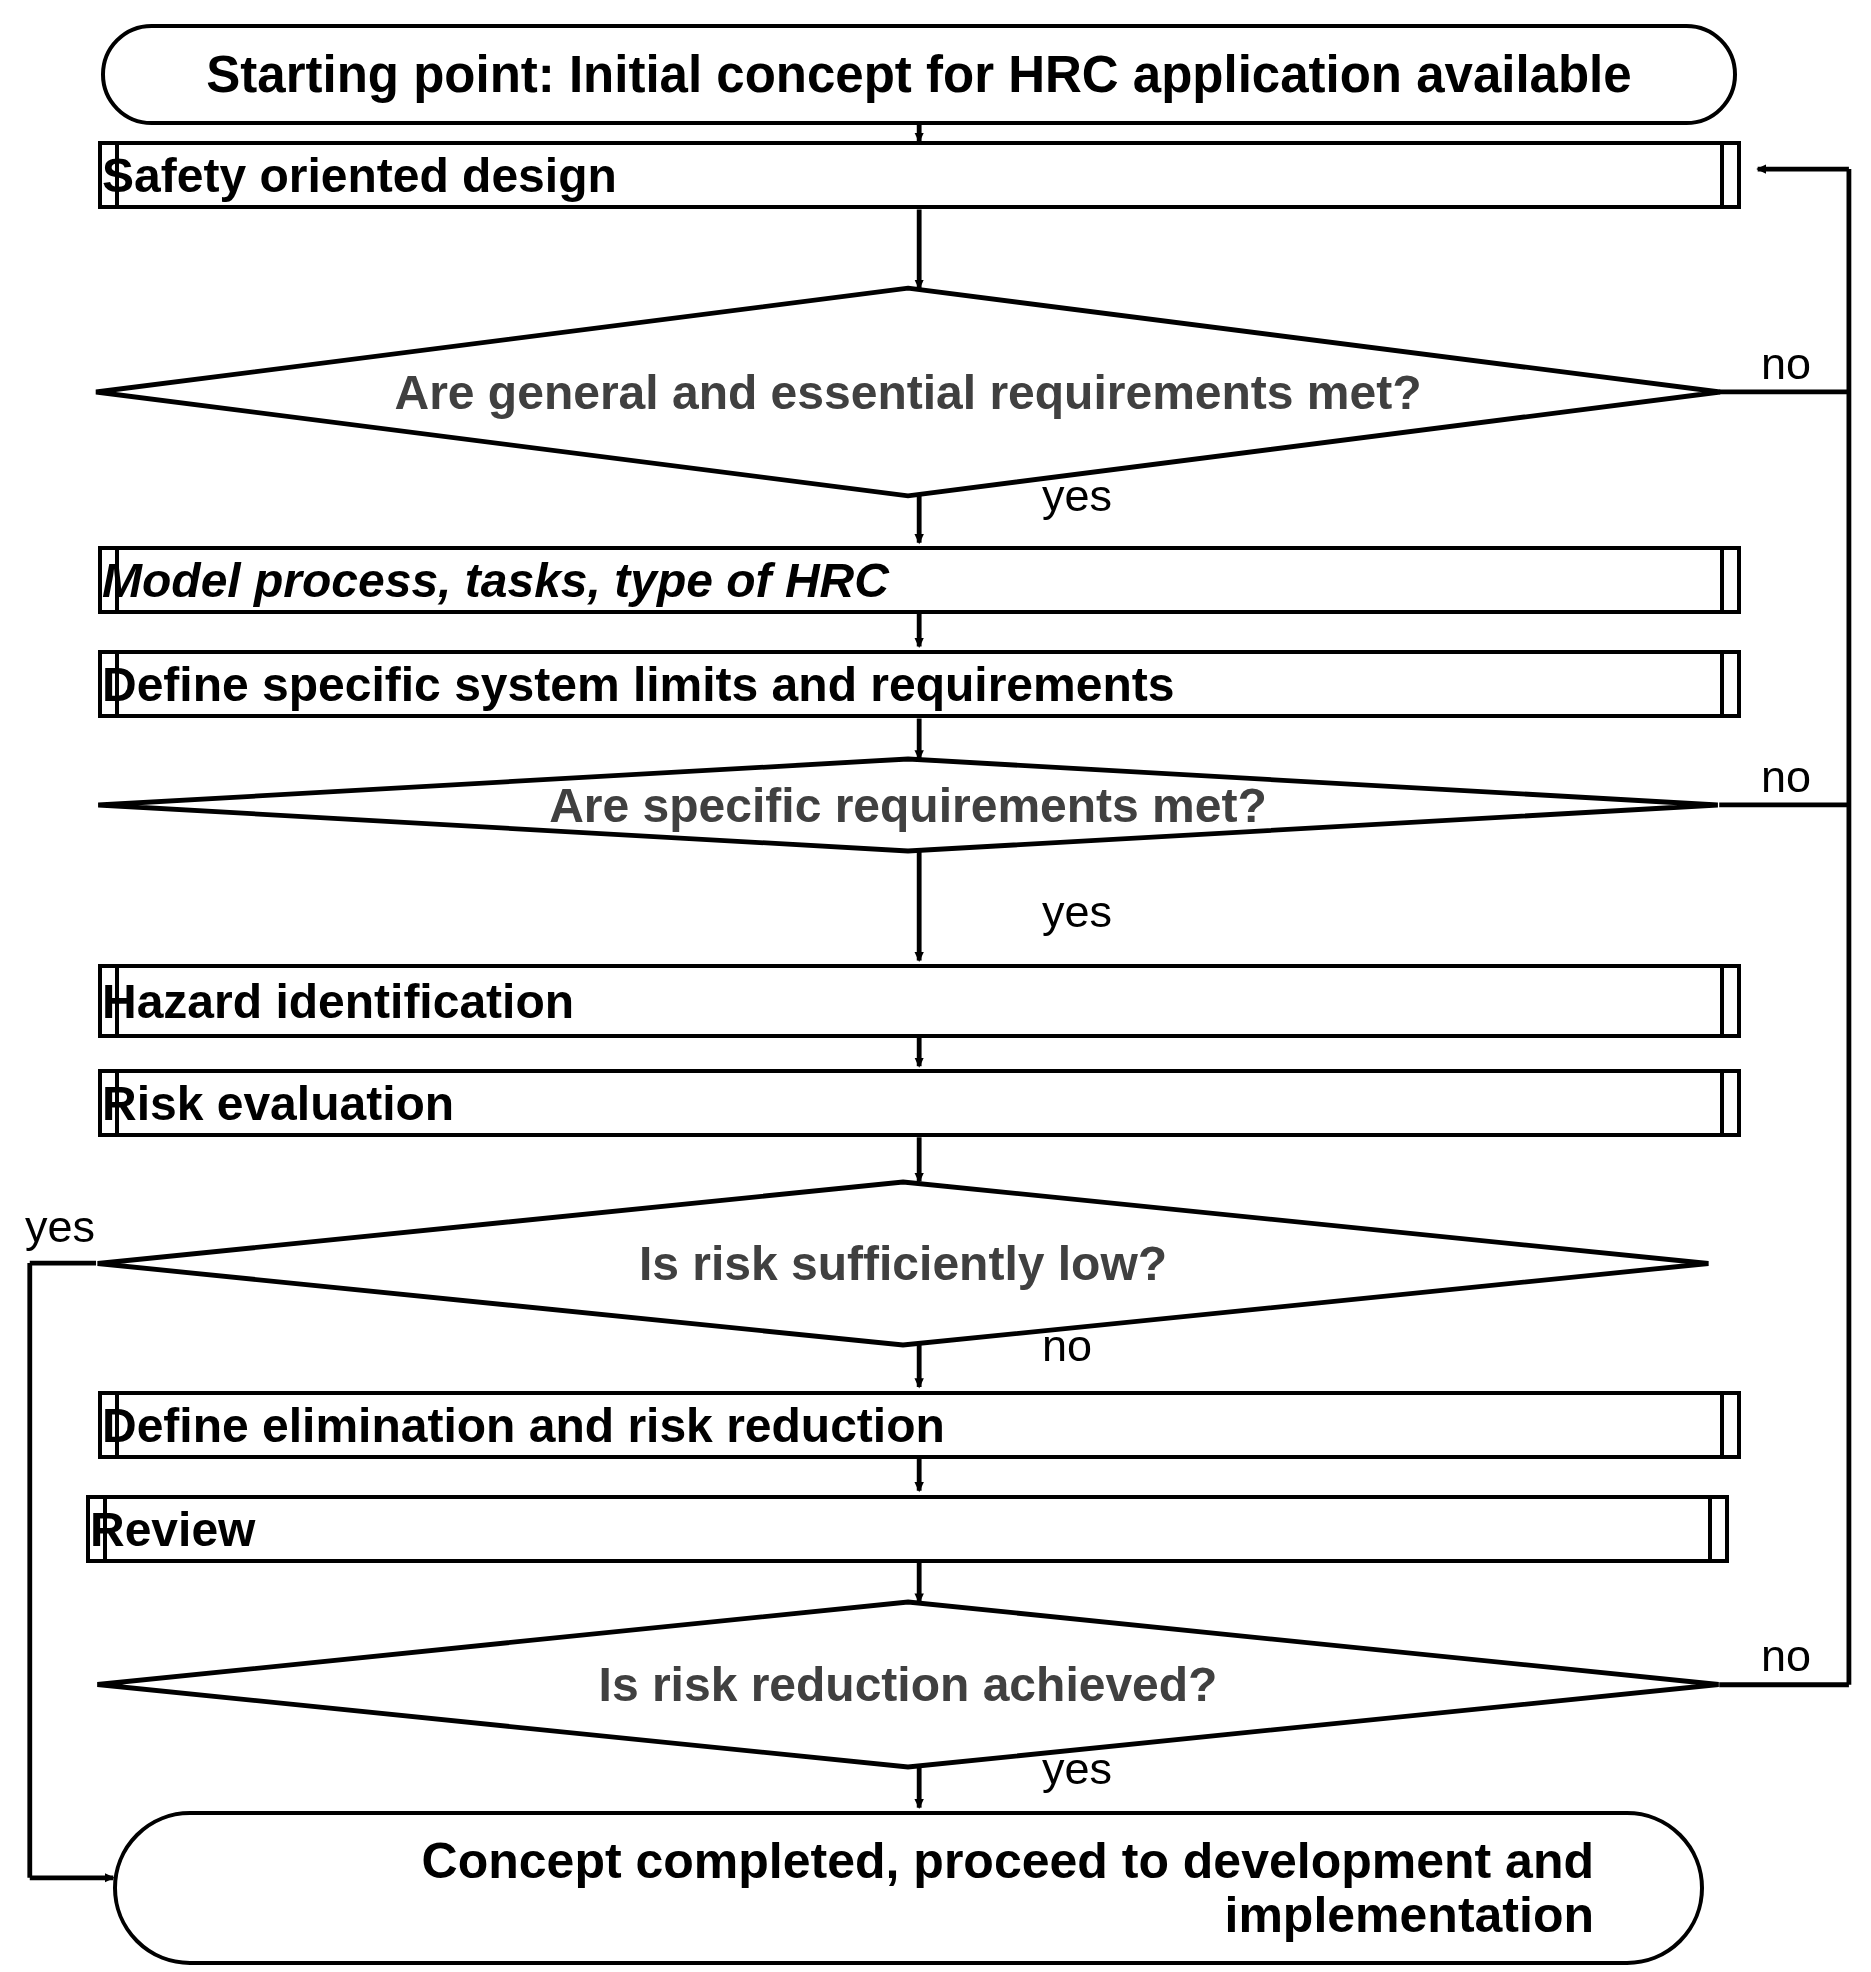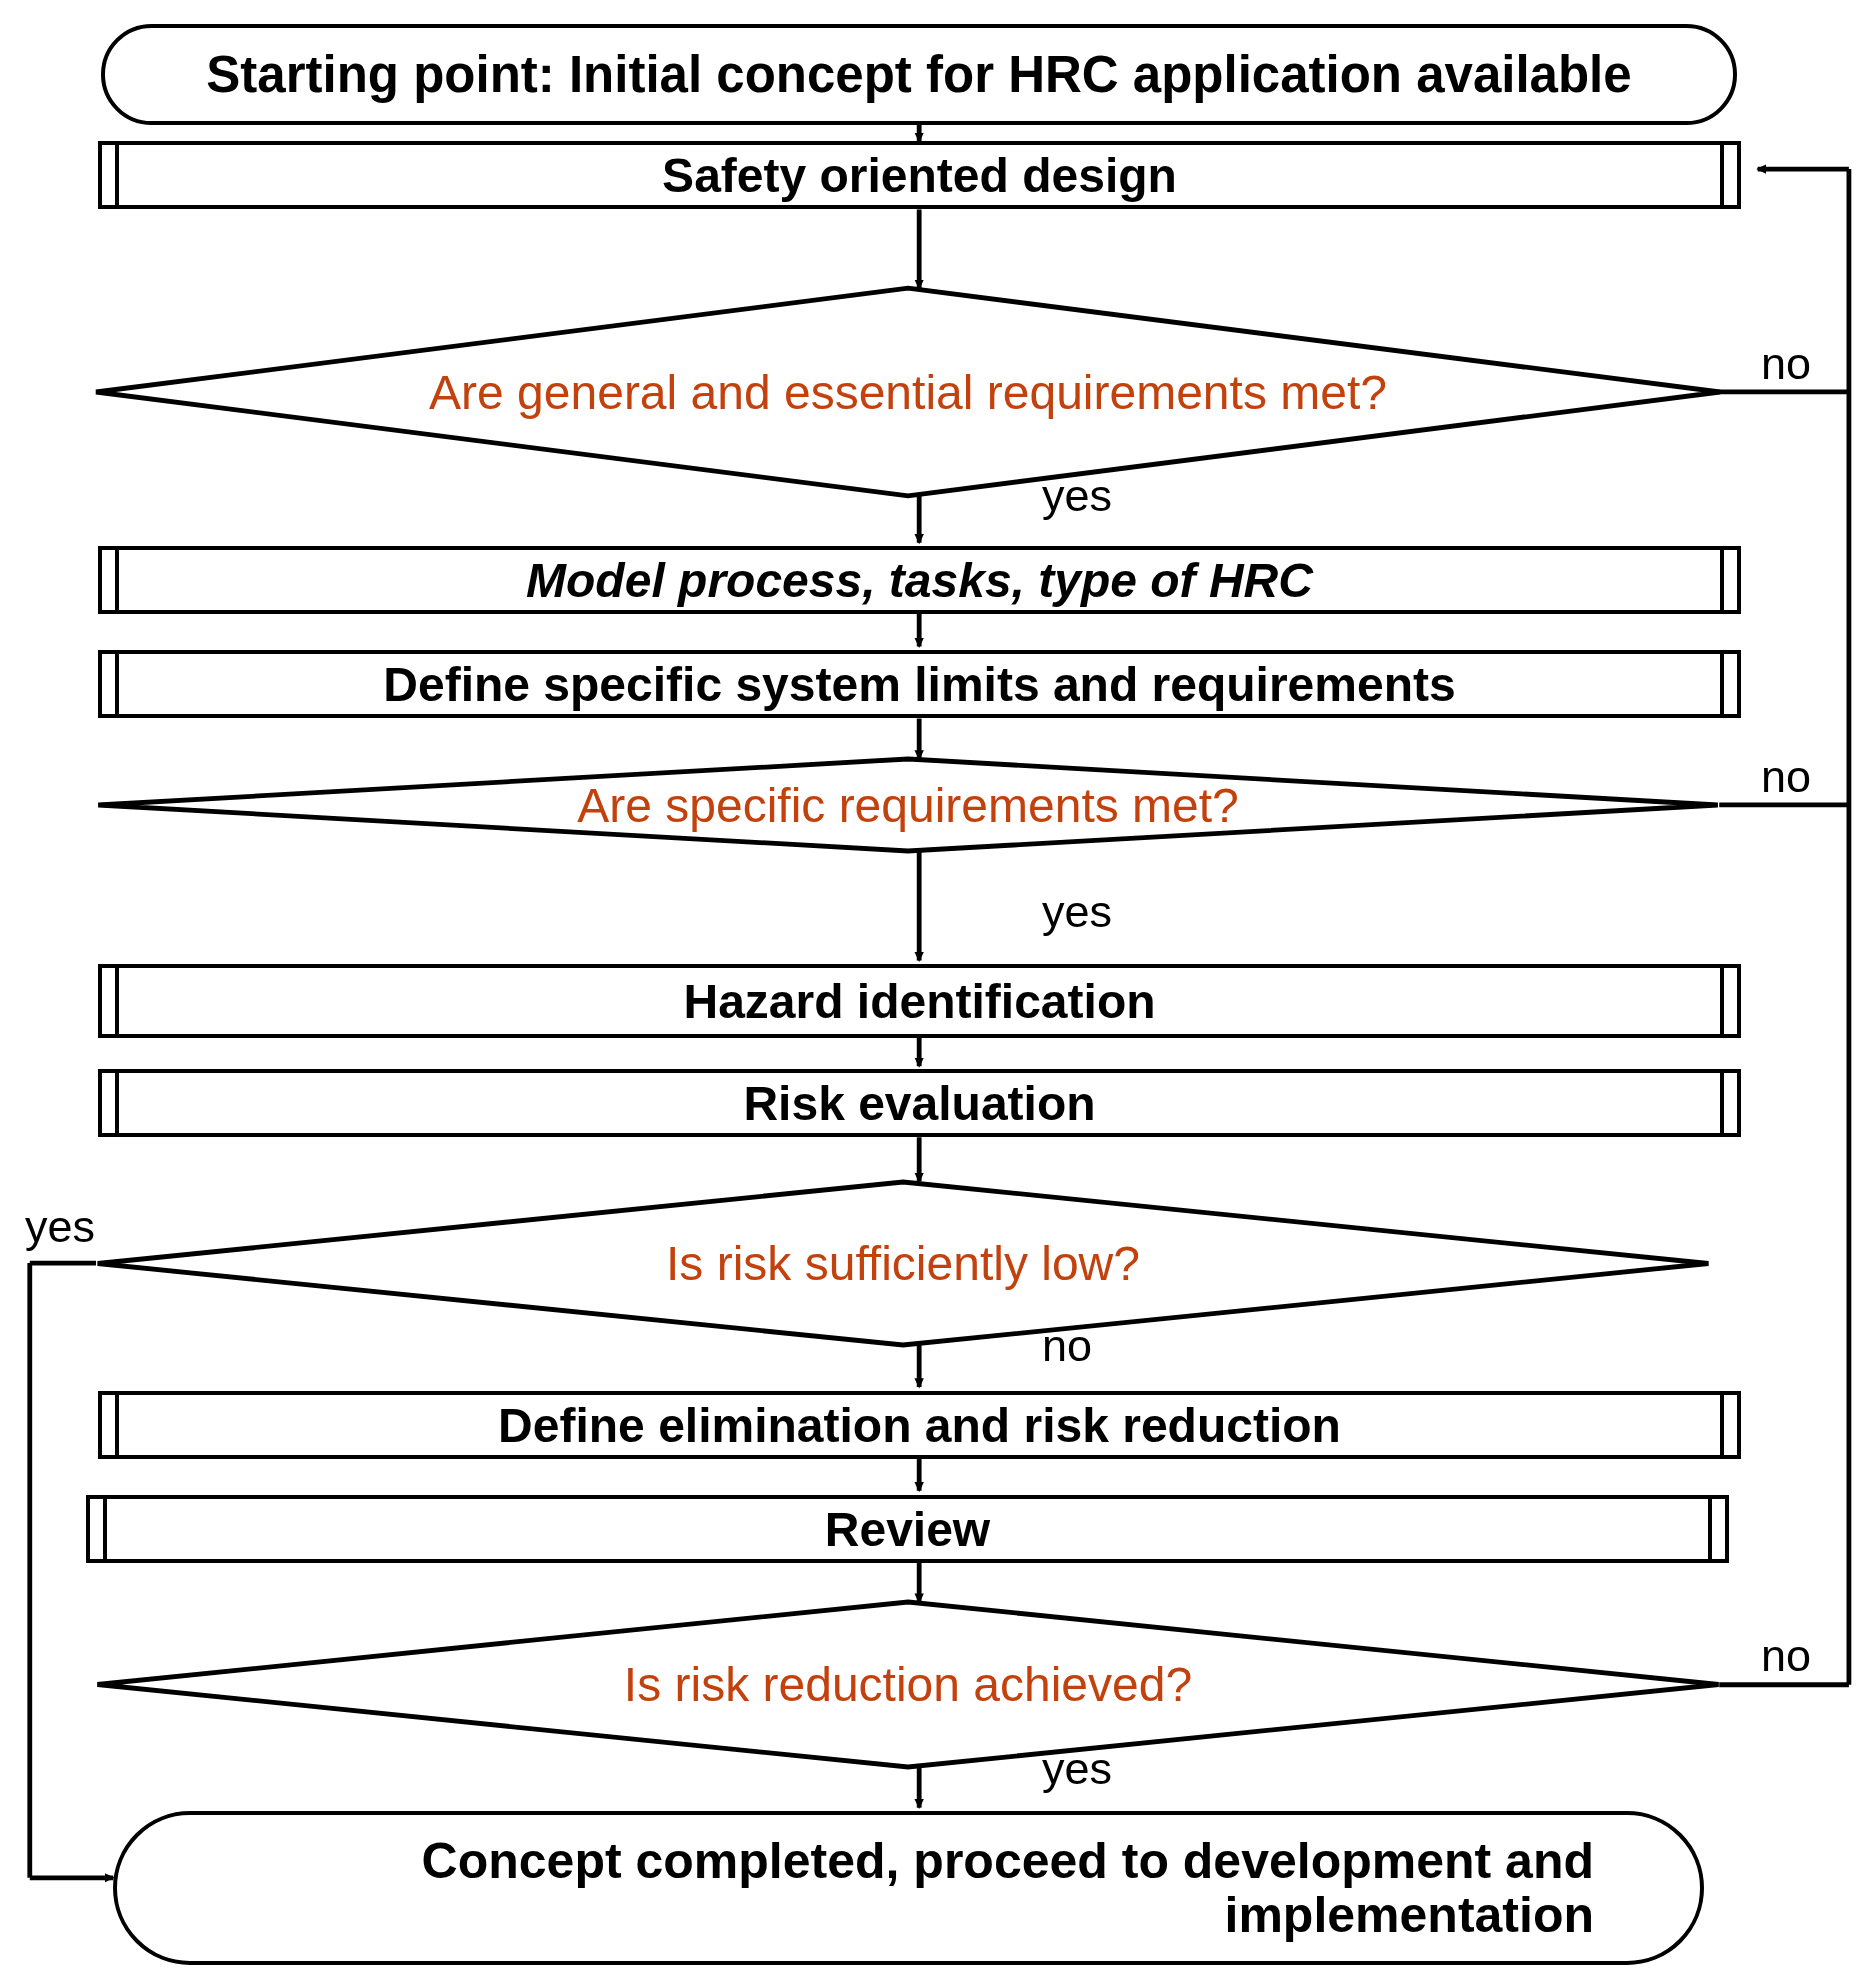--- a/index.html
+++ b/index.html
@@ -47,21 +47,20 @@
     text-align: right;
   }
   
   .procbox {
     position: absolute;
     box-sizing: border-box;
     border: 4.8px solid #000;
     background: #fff;
     display: flex;
     align-items: center;
-    justify-content: center;
     text-align: center;
     font-weight: bold;
     color: #000;
     white-space: nowrap;
   }
   .procbox::before,
   .procbox::after {
     content: "";
     position: absolute;
     top: 0px;
@@ -86,22 +85,22 @@
   .decision .dlabel {
     position: absolute;
     left: 0;
     right: 0;
     top: 0;
     bottom: 0;
     display: flex;
     align-items: center;
     justify-content: center;
     text-align: right;
-    font-weight: normal;
-    color: #c2410c;
+    font-weight: bold;
+    color: #404040;
     white-space: nowrap;
   }
   
   .edgelabel {
     position: absolute;
     font-weight: normal;
     color: #000;
     white-space: nowrap;
     line-height: 1;
   }

